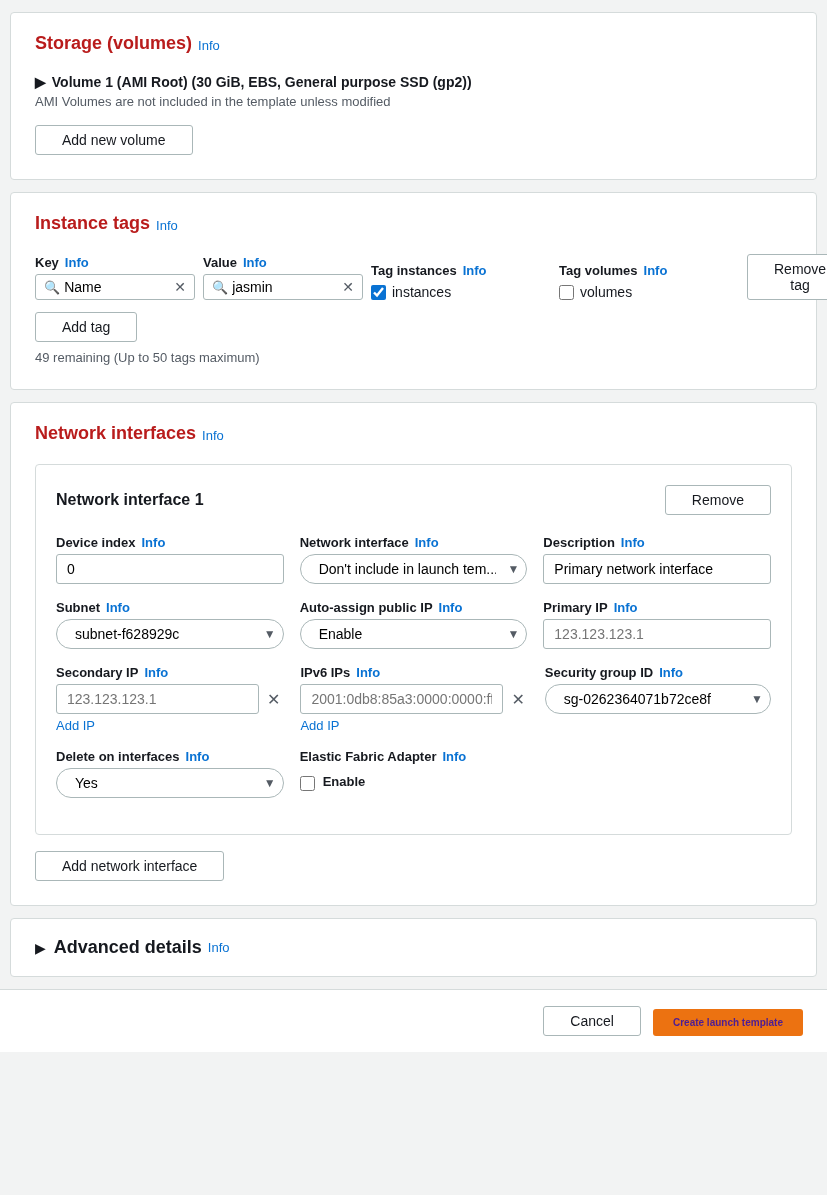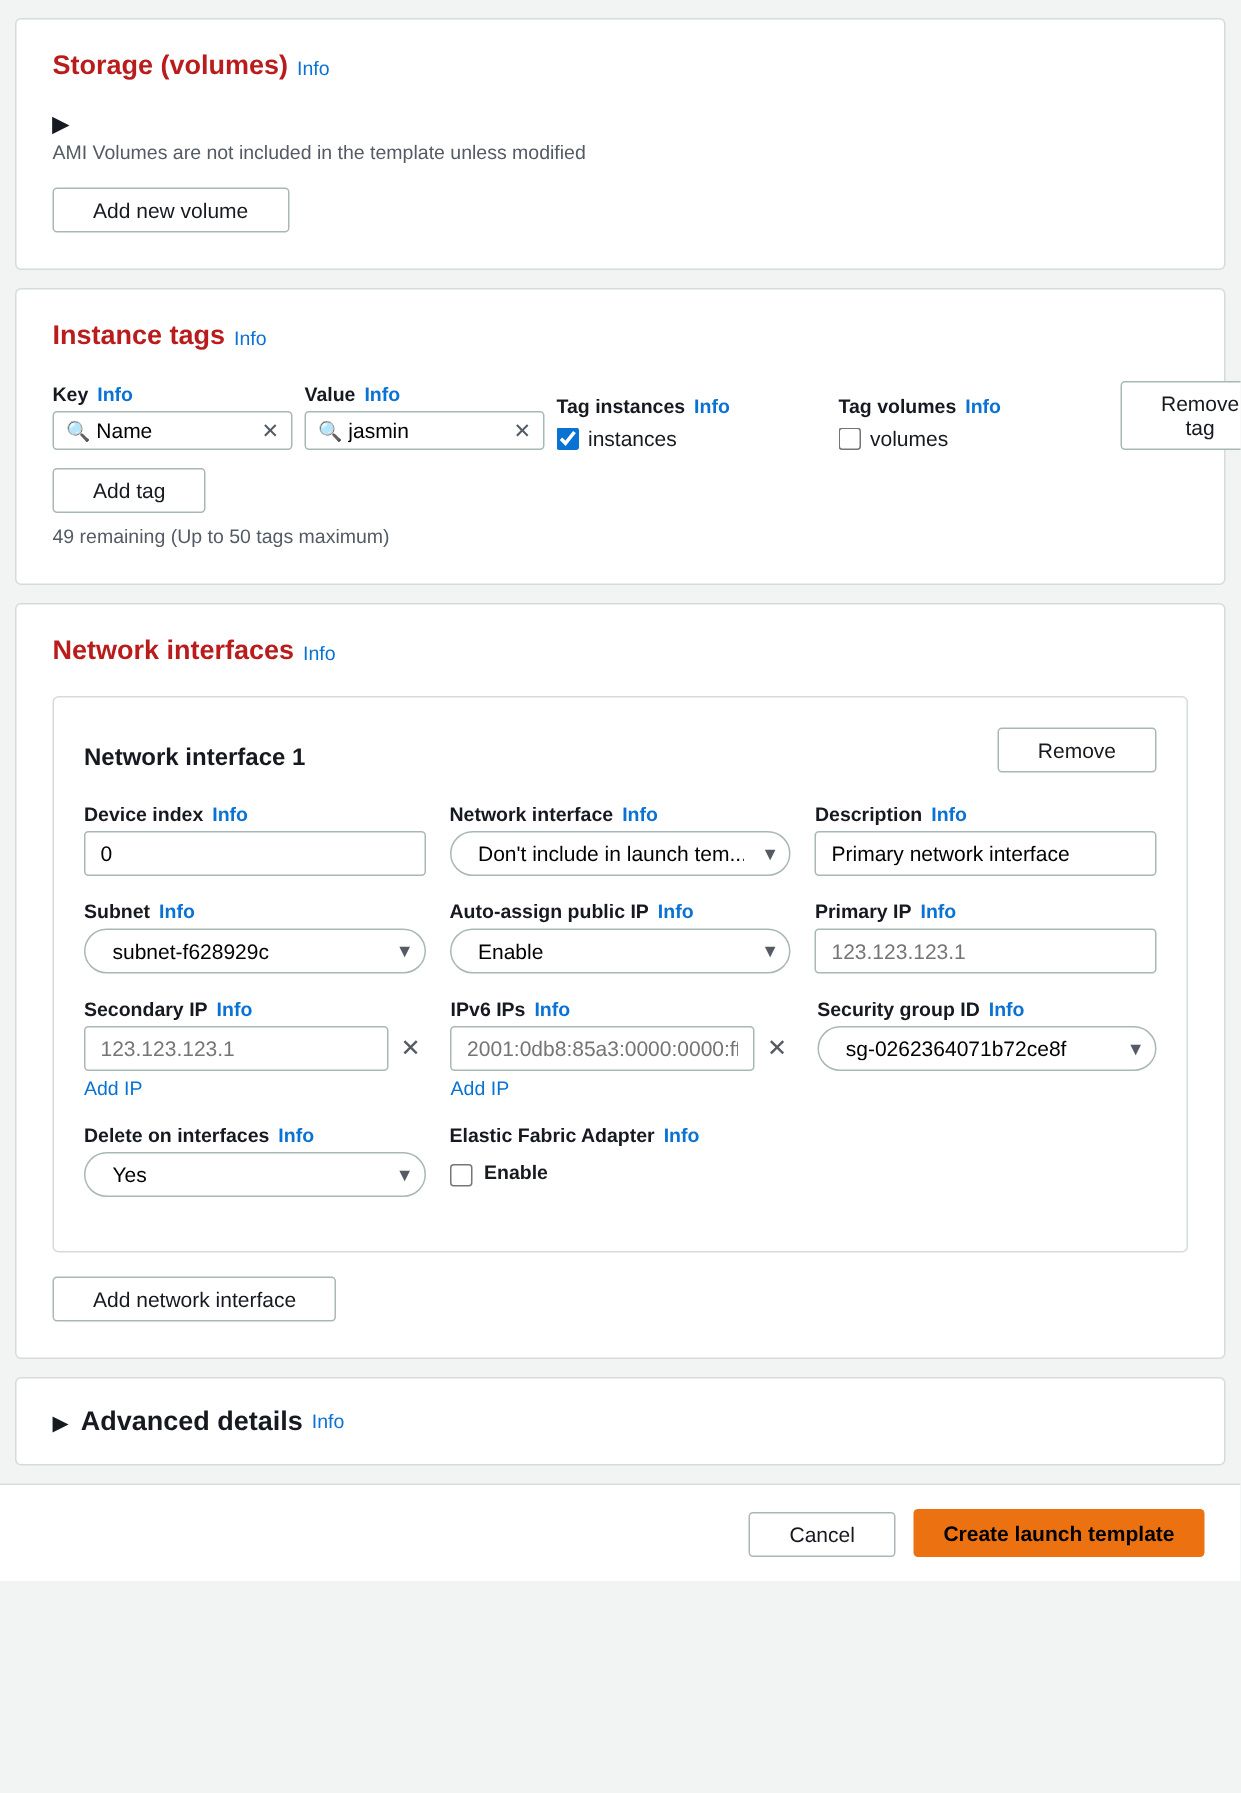--- a/index.html
+++ b/index.html
@@ -107,21 +107,21 @@
     .ni-card {
       border: 1px solid #d5dbdb;
       border-radius: 4px;
       padding: 20px;
       margin-bottom: 16px;
       background: #fff;
     }
     .ni-card-header {
       display: flex;
       justify-content: space-between;
-      align-items: flex-end;
+      align-items: center;
       margin-bottom: 20px;
     }
     .ni-card-title {
       font-size: 16px;
       font-weight: 700;
     }
     .form-grid-3 {
       display: grid;
       grid-template-columns: 1fr 1fr 1fr;
       gap: 16px;
@@ -211,25 +211,25 @@
       border-top: 1px solid #d5dbdb;
       display: flex;
       justify-content: flex-end;
       align-items: flex-end;
       padding: 16px 24px;
       gap: 12px;
       margin-top: 8px;
     }
     .btn-primary {
       background: #ec7211;
-      color: #000000;
+      color: #4c1d95;
       border: none;
       border-radius: 3px;
       padding: 8px 20px;
-      font-size: 14px;
+      font-size: 10px;
       font-weight: 600;
       cursor: pointer;
     }
     .advanced-section {
       background: #fff;
       border: 1px solid #d5dbdb;
       border-radius: 4px;
       margin: 0 10px 12px 10px;
       padding: 18px 24px;
       display: flex;
@@ -243,20 +243,21 @@
 </head>
 <body>
 
 <div class="section" style="margin-top:12px;">
   <div class="section-header">
     <span class="section-title">Storage (volumes)</span>
     <a class="info-link">Info</a>
   </div>
   <div class="volume-row">
     <span class="arrow">▶</span>
+    <span>Volume 1 (AMI Root) (30 GiB, EBS, General purpose SSD (gp2))</span>
   </div>
   <div class="volume-subtitle">AMI Volumes are not included in the template unless modified</div>
   <button class="btn-outline">Add new volume</button>
 </div>
 
 <div class="section">
   <div class="section-header">
     <span class="section-title">Instance tags</span>
     <a class="info-link">Info</a>
   </div>

